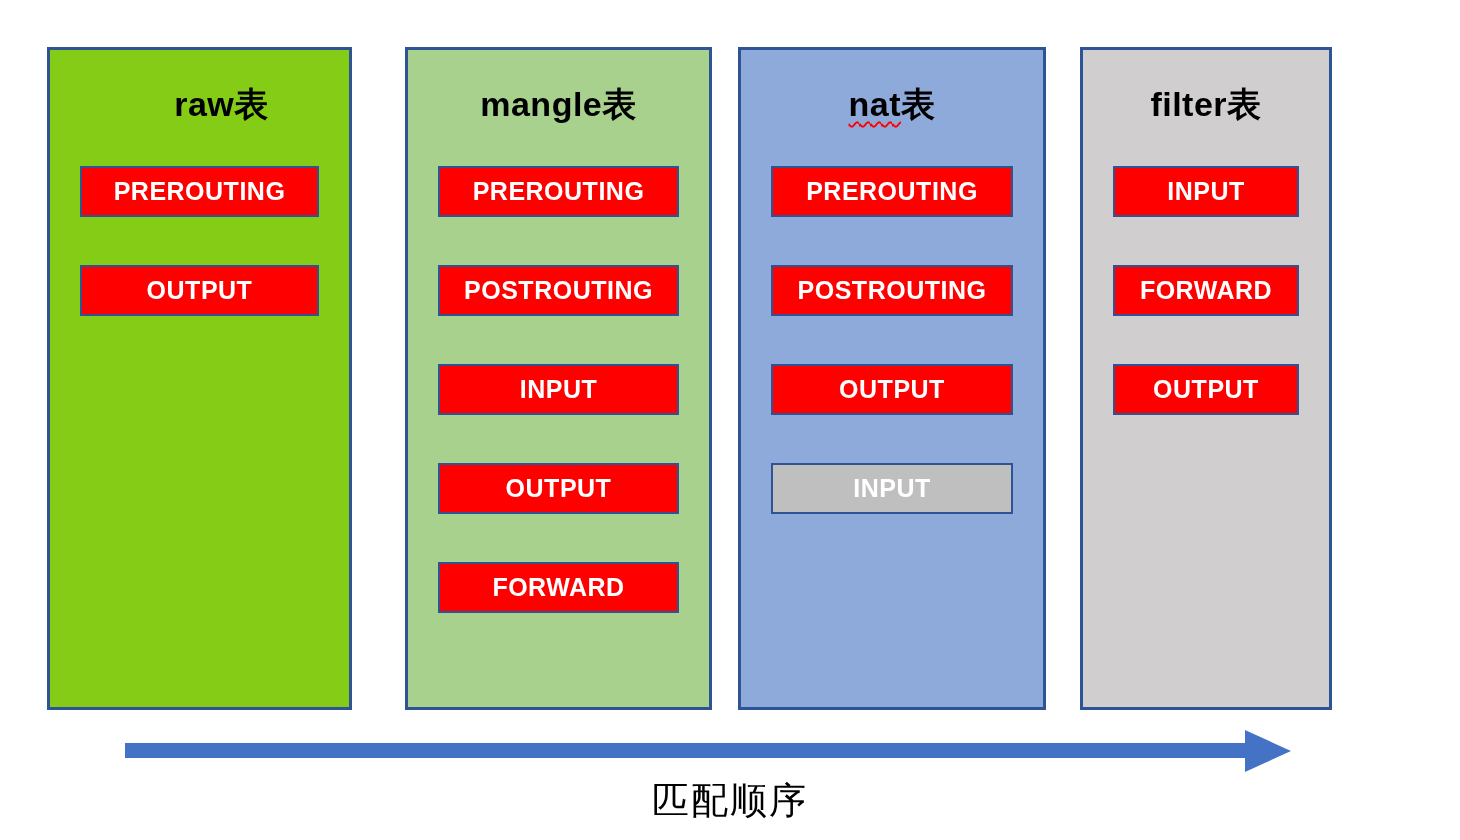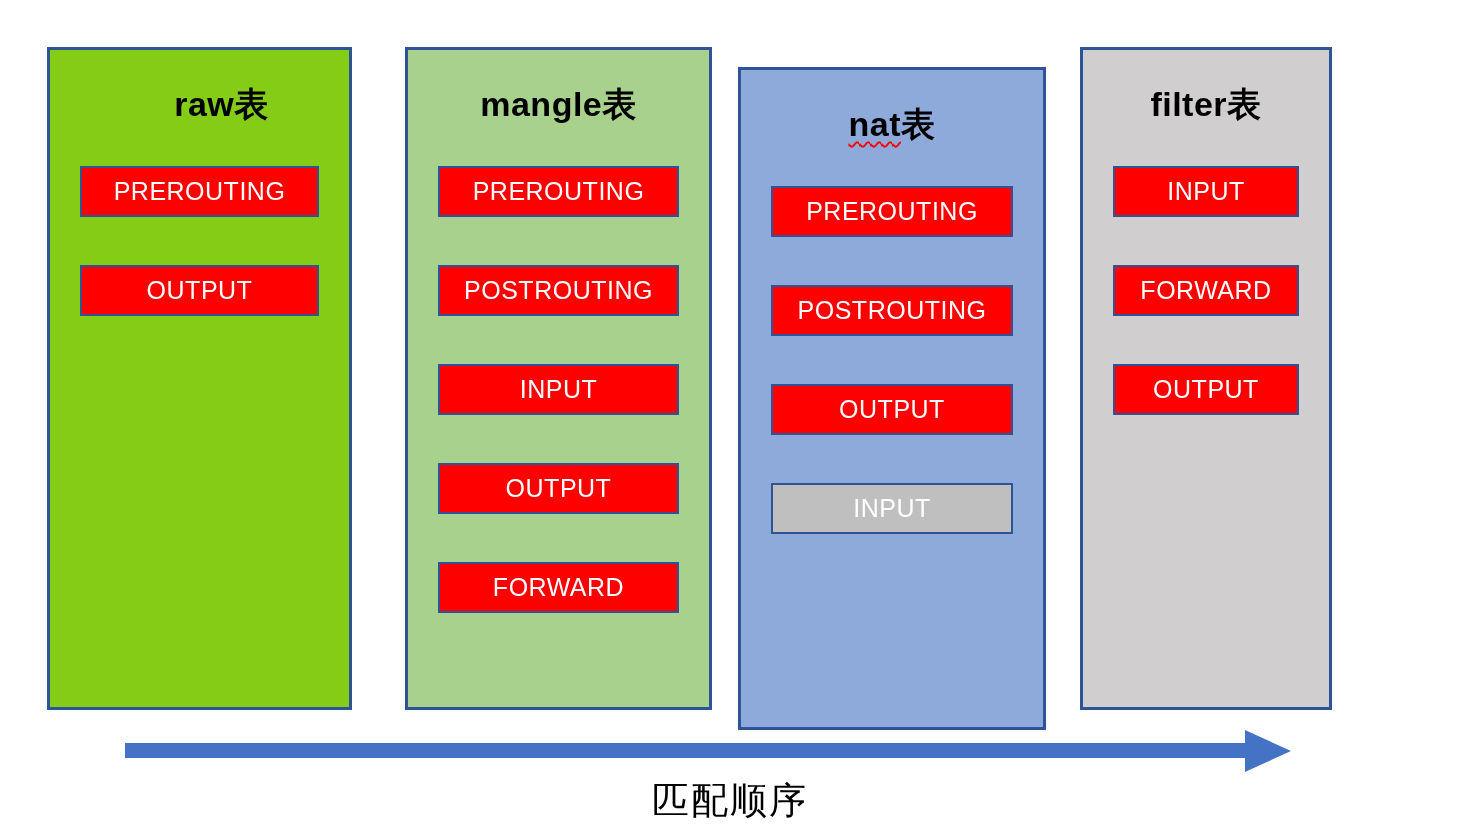--- a/index.html
+++ b/index.html
@@ -47,21 +47,21 @@
     position: absolute;
     left: 30px;
     width: calc(100% - 60px);
     height: 51px;
     box-sizing: border-box;
     border: 2px solid var(--border, #2F5496);
     display: flex;
     align-items: center;
     justify-content: center;
     font-size: 25px;
-    font-weight: normal;
+    font-weight: bold;
     color: var(--chain-text, #FFFFFF);
     letter-spacing: 0.5px;
   }
   .chain.red  { background: var(--chain-red, #FF0000); }
   .chain.gray { background: var(--chain-gray, #BFBFBF); }
 
   .arrow-shaft {
     position: absolute;
     left: 125px;
     top: 743px;
@@ -102,21 +102,21 @@
         <div class="chain red" style="top: 215px;">OUTPUT</div>
       </div>
       <div class="table-col col-mangle" style="background: rgb(169, 209, 142); margin-left: 12px;">
     <div class="table-title"><span>mangle</span><span>表</span></div>
   <div class="chain red" style="top: 116px;">PREROUTING</div>
         <div class="chain red" style="top: 215px;">POSTROUTING</div>
         <div class="chain red" style="top: 314px;">INPUT</div>
         <div class="chain red" style="top: 413px;">OUTPUT</div>
         <div class="chain red" style="top: 512px;">FORWARD</div>
       </div>
-      <div class="table-col col-nat" style="background: rgb(142, 170, 219); margin-top: 20px;">
+      <div class="table-col col-nat" style="background: rgb(142, 170, 219);">
     <div class="table-title"><span class="squiggle">nat</span><span>表</span></div>
   <div class="chain red" style="top: 116px;">PREROUTING</div>
         <div class="chain red" style="top: 215px;">POSTROUTING</div>
         <div class="chain red" style="top: 314px;">OUTPUT</div>
         <div class="chain gray" style="top: 413px;">INPUT</div>
       </div>
       <div class="table-col col-filter" style="background: rgb(208, 206, 206);">
     <div class="table-title"><span>filter</span><span>表</span></div>
   <div class="chain red" style="top: 116px;">INPUT</div>
         <div class="chain red" style="top: 215px;">FORWARD</div>

